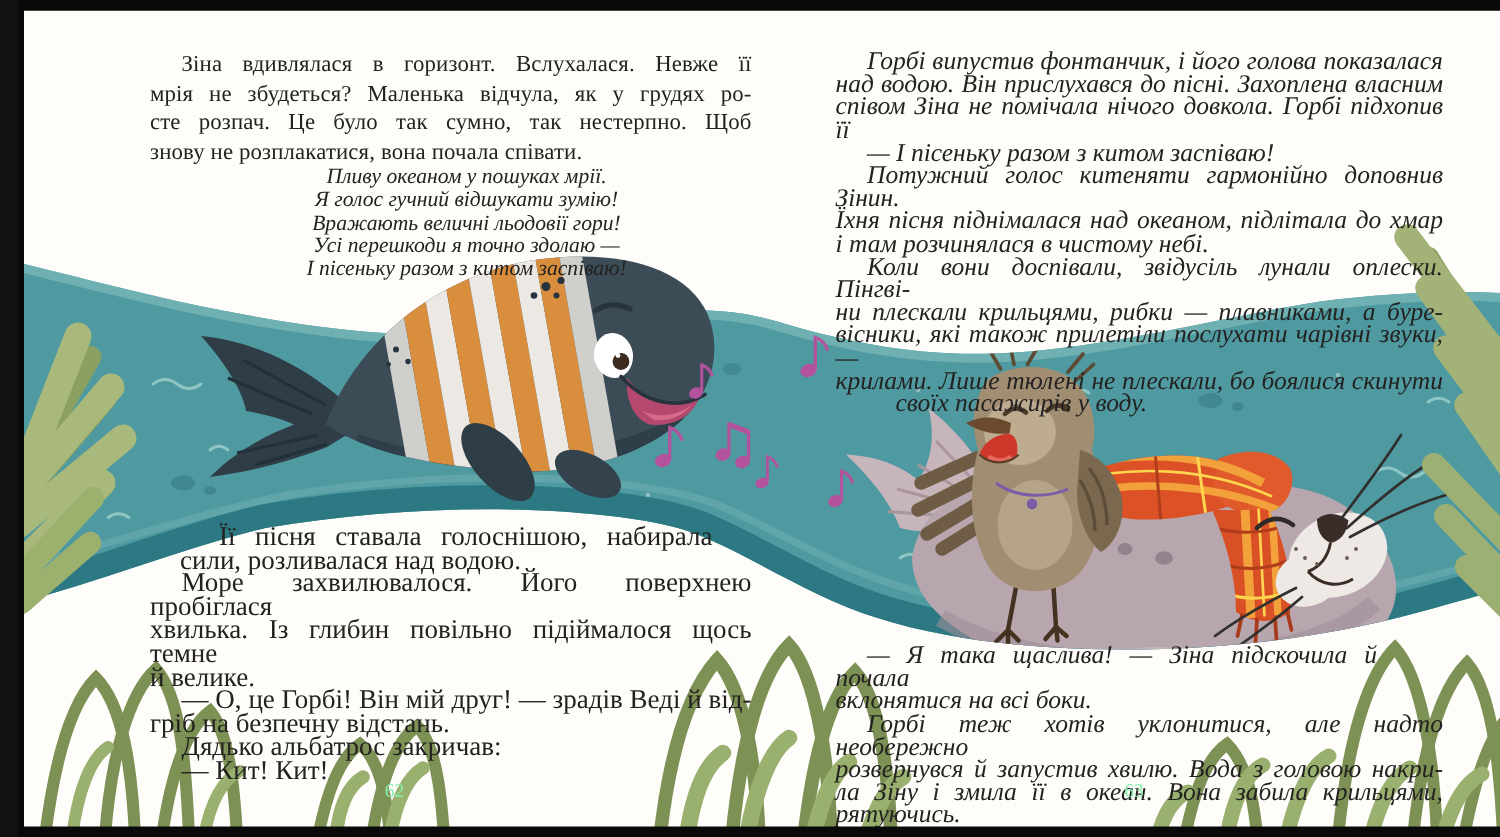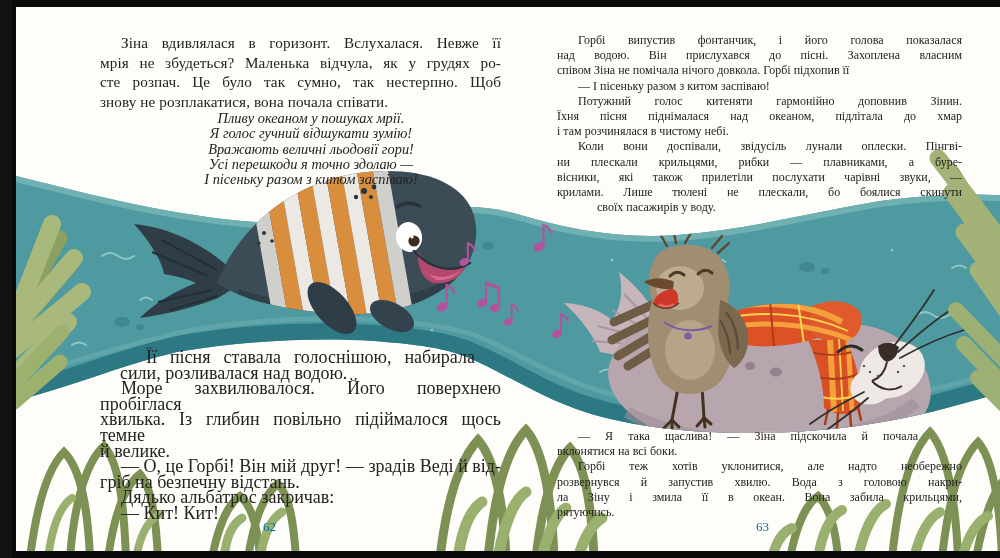--- a/index.html
+++ b/index.html
@@ -17,37 +17,37 @@
 
   .txt { position:absolute; z-index:4; color:#232220; }
   .para { margin:0; }
   .line { white-space:nowrap; }
   .just .line { text-align:justify; text-align-last:justify; white-space:normal; }
   .just .line:last-child { text-align-last:left; }
   .ind .line:first-child { text-indent:21px; }
 
   .lt  { font-size:15.2px; line-height:19.5px; letter-spacing:0.1px; }
   .sm  { font-size:18px; line-height:15.6px; }
-  .sm2 { font-size:12px; line-height:15.2px; }
+  .sm2 { font-size:17px; line-height:15.2px;font-style:italic; }
   .poem { font-size:14.4px; line-height:15.3px; font-style:italic; }
   .poem .line { text-align:center; }
 
   #lp-p1   { left:88px;  top:33px;  width:401px; }
   #lp-poem { left:104px; top:111px; width:390px; }
   #lp-after{ left:88px;  top:350px; width:401px; }
   #rt      { left:545px; top:33px;  width:405px; }
   #rb      { left:545px; top:429px; width:405px; }
 
   #la-p1 .line:first-child { padding-left:46px; padding-right:26px; text-align-last:justify; }
   #la-p1 .line:last-child  { padding-left:20px; }
   #rt-p4 .line:last-child  { padding-left:40px; }
   #rb-p1 .line:first-child { padding-right:44px; }
 
-  .pnum { position:absolute; z-index:5; width:26px; text-align:right;
-          font-size:13px; color:#0369a1; top:519px; }
+  .pnum { position:absolute; z-index:5; width:26px; text-align:center;
+          font-size:13px; color:#86efac; top:519px; }
   #pn-l { left:238px; }
   #pn-r { left:731px; }
 </style>
 </head>
 <body>
 
 <div class="spread">
   <div class="paper"></div>
 
   <svg class="art" viewBox="0 0 1000 558" aria-hidden="true">

